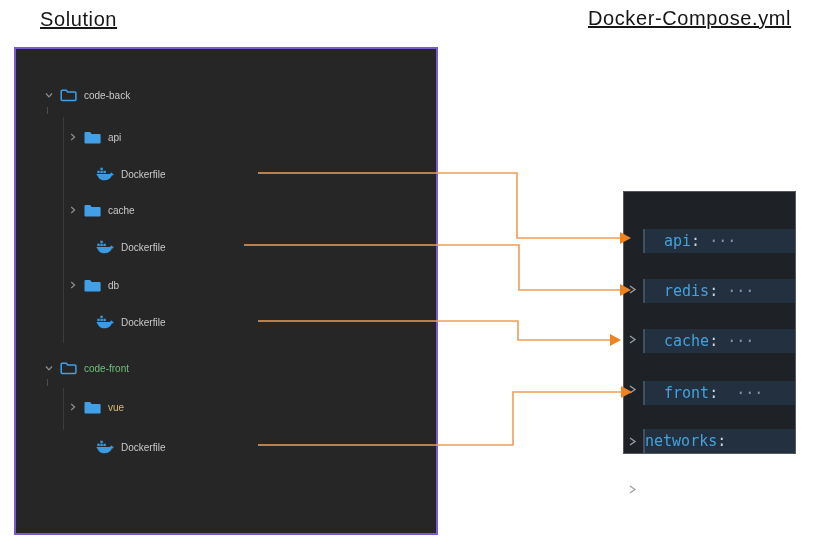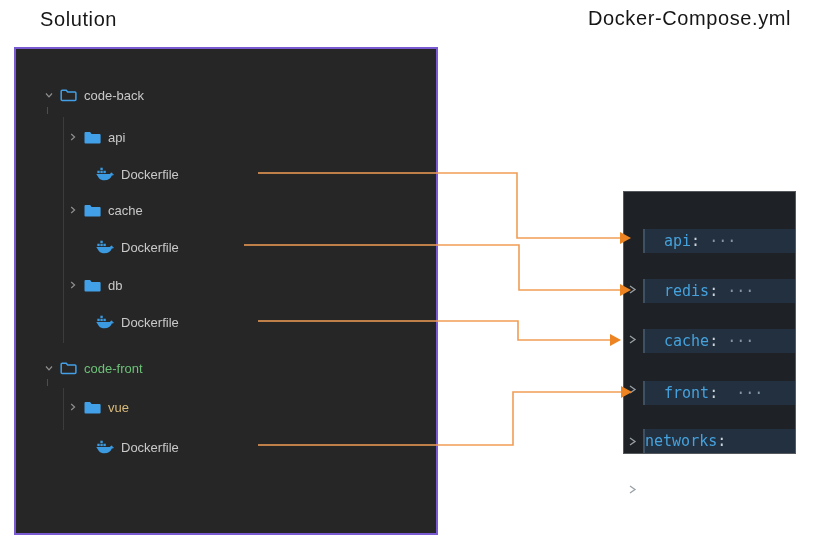--- a/index.html
+++ b/index.html
@@ -2,29 +2,29 @@
 <html><head>
 <meta charset="utf-8">
 <style>
   * { margin:0; padding:0; box-sizing:border-box; }
   html,body { width:840px; height:544px; background:#ffffff; overflow:hidden;
               font-family:"Liberation Sans", sans-serif; }
   .canvas { position:relative; width:840px; height:544px; background:#ffffff; }
 
   
   .fig-title { position:absolute; font-size:20px; font-weight:500; color:#161616;
-               letter-spacing:0.6px; }
+               letter-spacing:0.6px;text-decoration:underline; }
   .title-left  { left:40px; top:8px; }
   .title-right { left:588px; top:7px; }
 
   
   .tree-panel { position:absolute; left:14px; top:47px; width:424px; height:488px;
                 background:#262626; border:2px solid #7a5ad0; }
   .tree-row { position:absolute; left:0; width:100%; height:22px; display:flex;
-              align-items:center; color:#c9c9c9; font-size:13px; }
+              align-items:center; color:#c9c9c9; font-size:10px; }
   .tree-row .tchev { width:16px; height:22px; display:flex; align-items:center;
                      justify-content:flex-start; flex:0 0 16px; }
   .tree-row .ficon { margin-right:7px; display:flex; align-items:center; }
   .lvl0 { padding-left:28px; }
   .lvl1 { padding-left:52px; }
   .lvl2 { padding-left:80px; }
   .tlabel { white-space:nowrap; }
   .tlabel.green { color:#6cc177; }
   .tlabel.tan   { color:#d8ba7d; }
   .guide { position:absolute; width:1px; background:#3c3c3c; }

